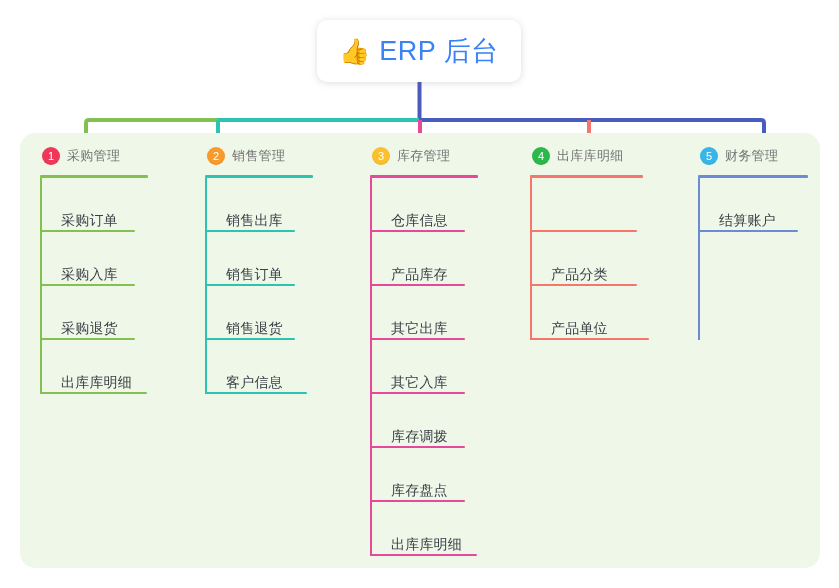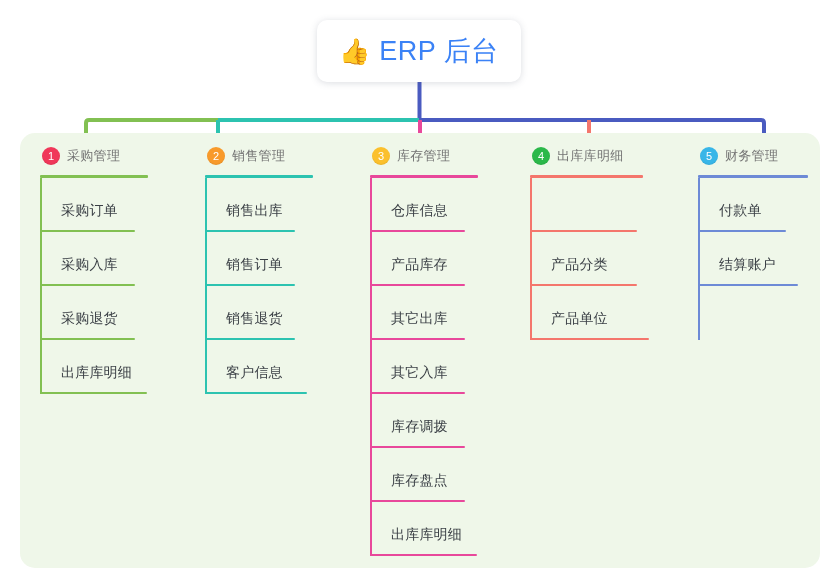--- a/index.html
+++ b/index.html
@@ -119,21 +119,21 @@
     height: 54px;
     box-sizing: border-box;
     display: flex;
     align-items: flex-end;
   }
   .leaf-label {
     font-size: 14px;
     color: #3a3f45;
     white-space: nowrap;
     padding-left: 21px;
-    padding-bottom: 12px;
+    padding-bottom: 2px;
     letter-spacing: 0.2px;
   }
   .leaf-rule {
     position: absolute;
     left: 0px;
     bottom: 0px;
     height: 2px;
     border-radius: 1px;
   }
 </style>
@@ -284,22 +284,18 @@
     </div>
     <div class="column" style="left: 698px; width: 130px;">
       <div class="col-head">
         <span class="badge" style="background: rgb(56, 182, 232);">5</span>
         <span class="col-title">财务管理</span>
       </div>
       <div class="head-rule" style="background: rgb(109, 138, 214); width: 110px;"></div>
       <div class="leaves">
         <div class="spine" style="background: rgb(109, 138, 214); height: 162px;"></div>
         <div class="leaf">
-          <span class="leaf-label">付款单</span>
-          <div class="leaf-rule" style="background: rgb(109, 138, 214); width: 88px;"></div>
-        </div>
-        <div class="leaf">
           <span class="leaf-label">结算账户</span>
           <div class="leaf-rule" style="background: rgb(109, 138, 214); width: 100px;"></div>
         </div>
       </div>
     </div>
   </div>
 
 </body></html>

